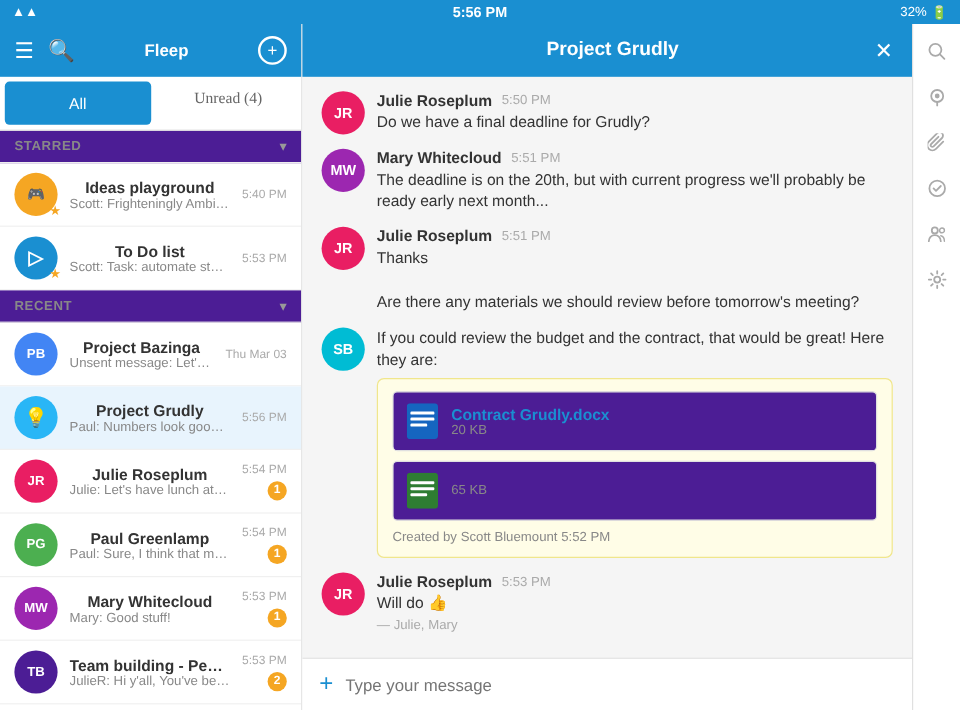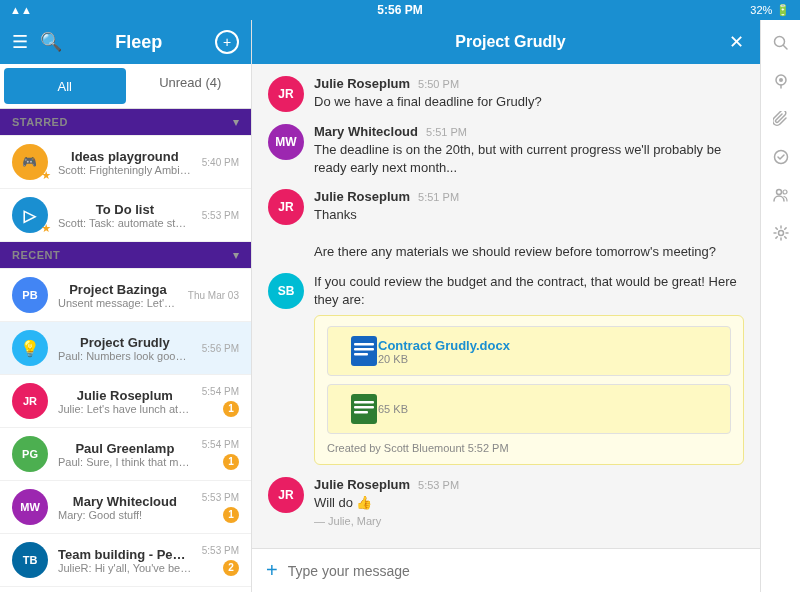--- a/index.html
+++ b/index.html
@@ -28,28 +28,28 @@
     
     .sidebar-header {
       background: #1a8fd1;
       height: 44px;
       display: flex;
       align-items: center;
       padding: 0 12px;
       gap: 12px;
     }
     .sidebar-header-icon { color: white; font-size: 18px; cursor: pointer; }
-    .sidebar-title { color: white; font-size: 18px; font-weight: 600; flex: 1; text-align: center; }
+    .sidebar-title { color: white; font-size: 14px; font-weight: 600; flex: 1; text-align: center; }
     .sidebar-add-icon { color: white; font-size: 18px; width: 24px; height: 24px; border: 2px solid white; border-radius: 50%; display: flex; align-items: center; justify-content: center; font-size: 14px; cursor: pointer; }
 
     
     .tab-bar { display: flex; border-bottom: 1px solid #ddd; }
     .tab { flex: 1; height: 36px; display: flex; align-items: center; justify-content: center; font-size: 13px; cursor: pointer; }
     .tab.active { background: #1a8fd1; color: white; border-radius: 4px; margin: 4px; }
-    .tab.inactive { color: #666; }
+    .tab.inactive { color: #666; font-family: Liberation Serif, serif; }
 
     
     .section-header {
       display: flex;
       align-items: center;
       justify-content: space-between;
       padding: 6px 12px;
       background: #4c1d95;
       border-bottom: 1px solid #eee;
     }
@@ -98,21 +98,21 @@
       display: flex;
       align-items: center;
       justify-content: center;
     }
 
     
     .av-orange { background: #f5a623; }
     .av-blue { background: #1a8fd1; }
     .av-green { background: #4caf50; }
     .av-purple { background: #9c27b0; }
-    .av-teal { background: #0369a1; }
+    .av-teal { background: #4c1d95; }
     .av-pink { background: #e91e63; }
     .av-cyan { background: #00bcd4; }
     .av-pb { background: #4285f4; }
     .av-lightblue { background: #29b6f6; }
 
     
     .chat-area { flex: 1; display: flex; flex-direction: column; background: #f5f5f5; }
 
     
     .chat-header {
@@ -147,24 +147,25 @@
       border-radius: 6px;
       padding: 10px 12px;
       margin-top: 6px;
       display: flex;
       flex-direction: column;
       gap: 8px;
     }
     .file-item {
       display: flex;
       align-items: center;
-      background: #fef9c3;
+      gap: 10px;
+      background: #4c1d95;
       border: 1px solid #e0e0e0;
       border-radius: 4px;
-      padding: 8px 22px;
+      padding: 8px 10px;
     }
     .file-icon { width: 28px; height: 32px; display: flex; align-items: center; justify-content: center; border-radius: 3px; font-size: 18px; }
     .file-icon.doc { color: #1565c0; }
     .file-icon.xls { color: #2e7d32; }
     .file-info { flex: 1; }
     .file-name { font-size: 13px; font-weight: 600; color: #1a8fd1; }
     .file-size { font-size: 11px; color: #888; }
     .file-footer { font-size: 11px; color: #888; }
 
     

